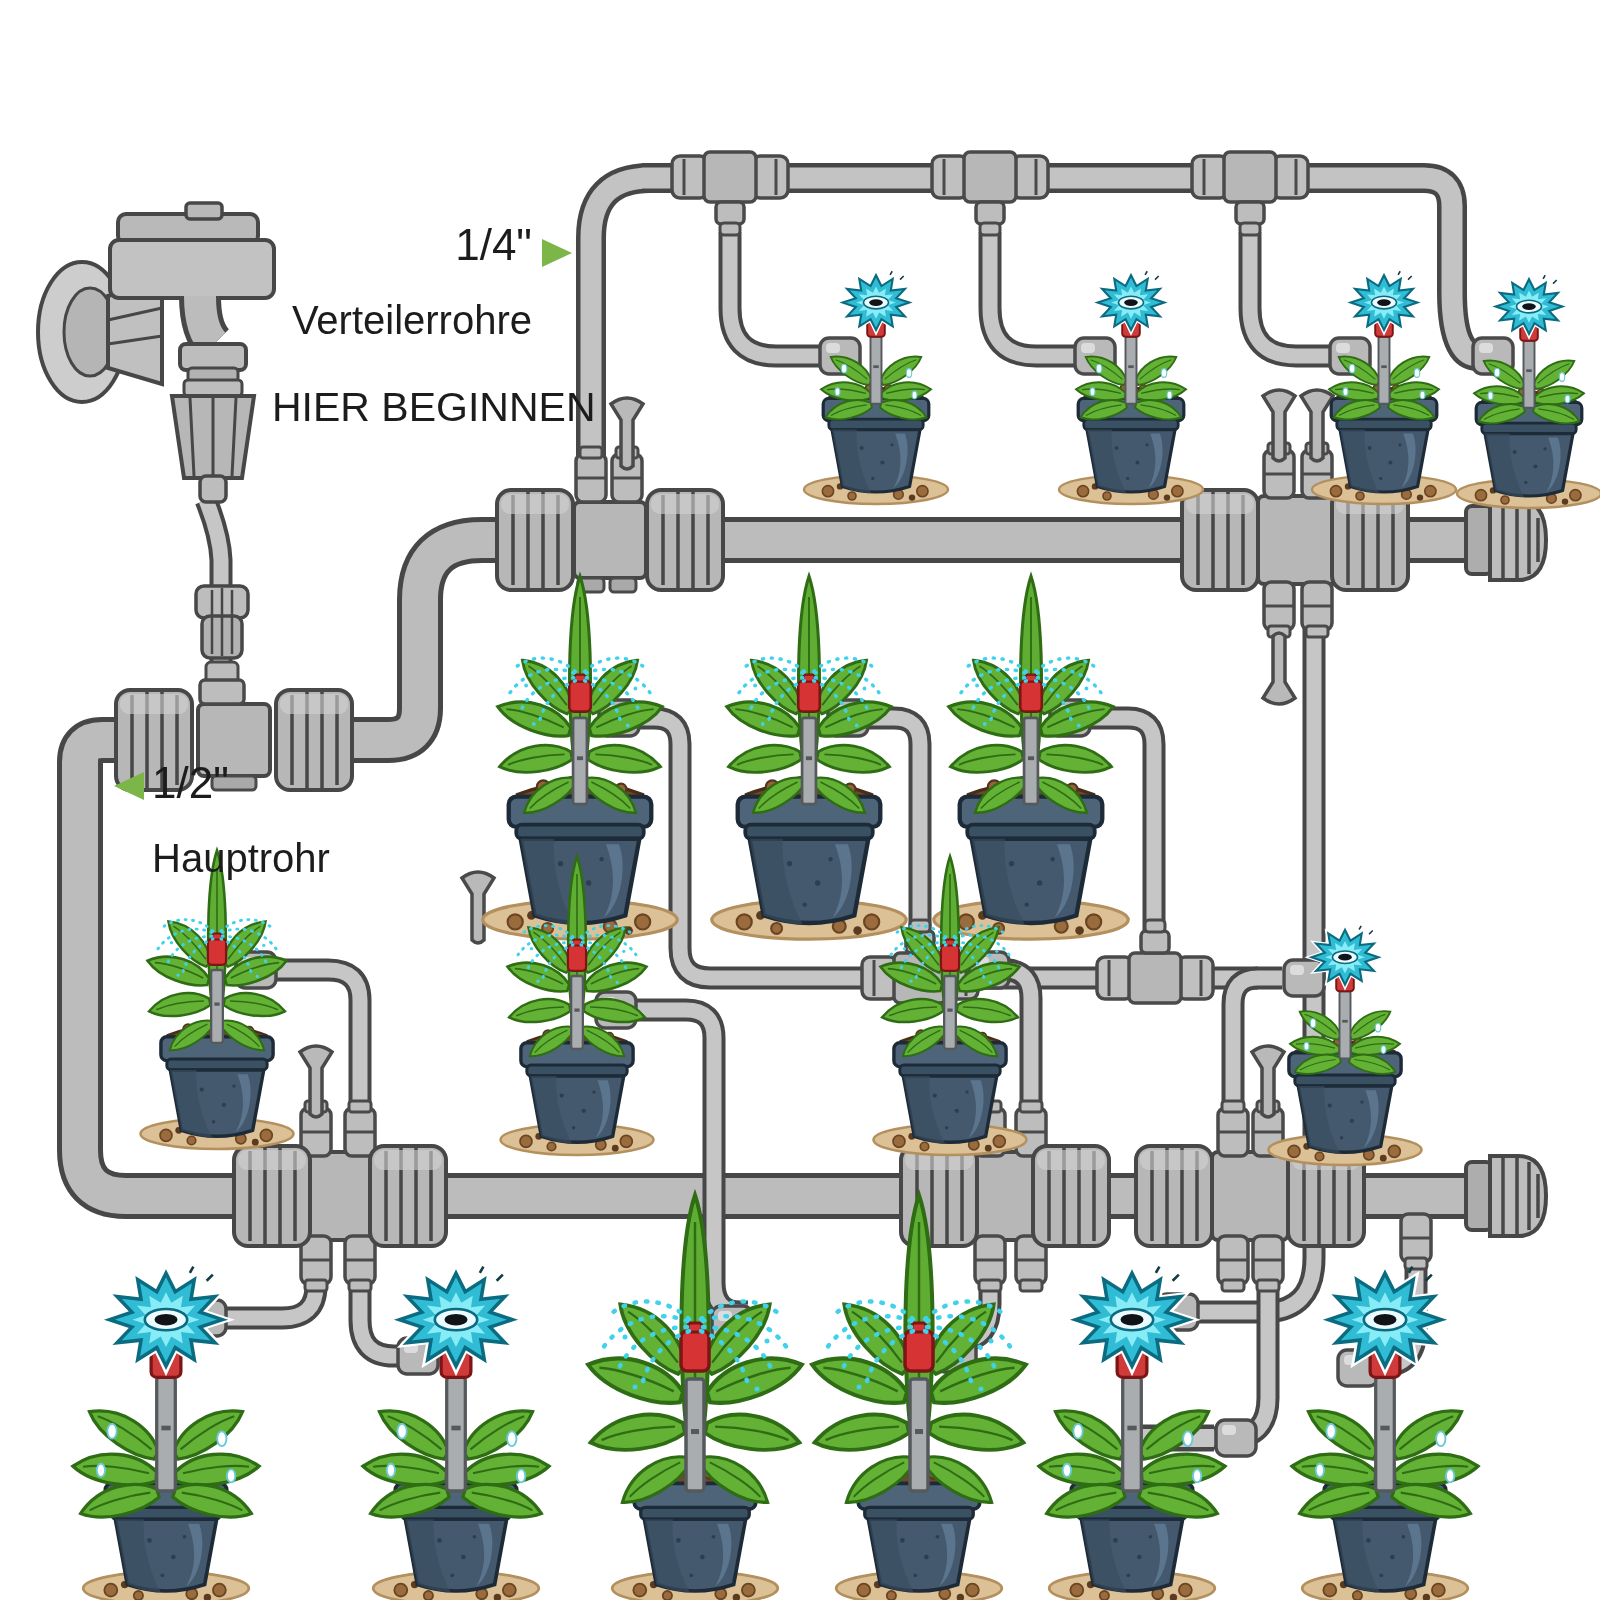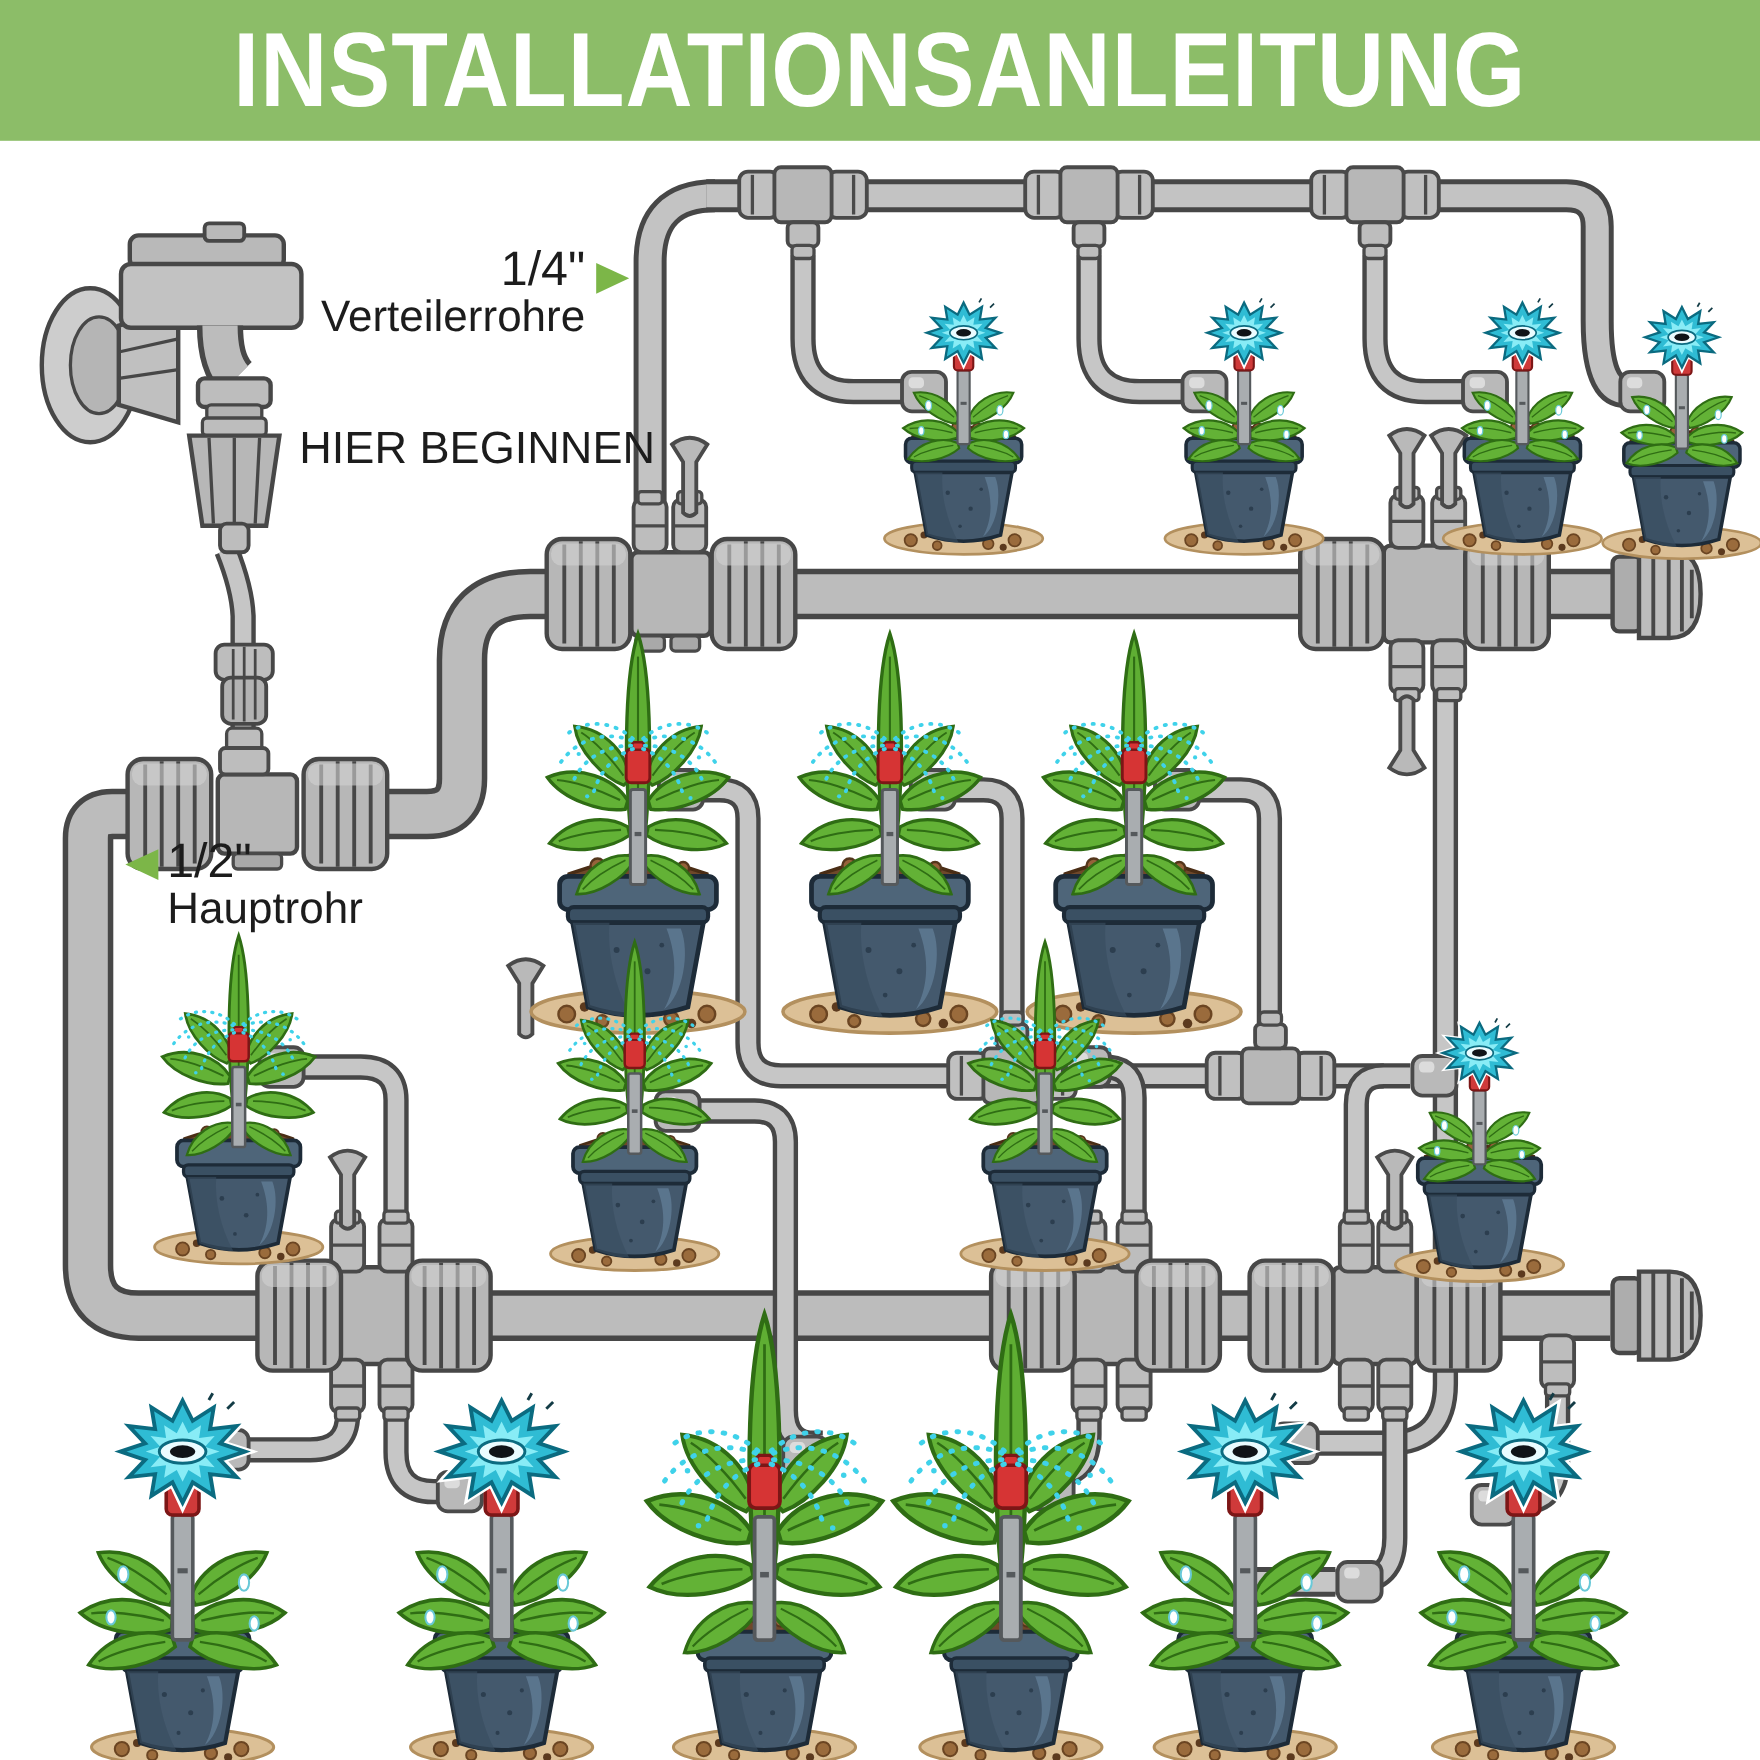--- a/index.html
+++ b/index.html
@@ -4,21 +4,21 @@
 <style>
   html,body{margin:0;padding:0;background:#ffffff;}
   .stage{position:relative;width:1600px;height:1600px;background:#ffffff;
          font-family:"Liberation Sans",sans-serif;overflow:hidden;}
   .banner{position:absolute;left:0;top:0;width:1600px;height:128px;background:#8cbd68;
           display:flex;align-items:center;justify-content:center;}
   .banner-text{color:#ffffff;font-weight:bold;font-size:96px;letter-spacing:1px;
                transform:scaleX(.88);white-space:nowrap;}
   .lbl{position:absolute;color:#1c1c1c;line-height:1.04;text-align:center;}
   .lbl .l1{font-size:44px;}
-  .lbl .l2{font-size:40px;}
+  .lbl .l2{font-size:40px;margin-top:32px;}
   .lbl-quarter{left:210px;top:222px;width:322px;text-align:right;}
   .lbl-start{left:272px;top:386px;font-size:41px;}
   .lbl-half{left:152px;top:760px;text-align:left;}
   .arrow-right{position:absolute;left:542px;top:239px;width:0;height:0;
                border-top:14px solid transparent;border-bottom:14px solid transparent;
                border-left:30px solid #7cb648;}
   .arrow-left{position:absolute;left:114px;top:772px;width:0;height:0;
               border-top:14px solid transparent;border-bottom:14px solid transparent;
               border-right:30px solid #7cb648;}
   svg{position:absolute;left:0;top:0;}
@@ -411,23 +411,20 @@
         <use href="#plantB" transform="translate(695,1487.04) scale(1)"></use>
         <use href="#pot" transform="translate(919,1476) scale(0.92)"></use>
         <use href="#plantB" transform="translate(919,1487.04) scale(1)"></use>
         <use href="#pot" transform="translate(1132,1476) scale(0.92)"></use>
         <use href="#plantA" transform="translate(1132,1487.04) scale(0.93)"></use>
         <use href="#pot" transform="translate(1385,1476) scale(0.92)"></use>
         <use href="#plantA" transform="translate(1385,1487.04) scale(0.93)"></use>
       </g>
 </svg>
 
-<div class="banner">
-  <div class="banner-text">INSTALLATIONSANLEITUNG</div>
-</div>
 
 <div class="lbl lbl-quarter">
   <div class="l1">1/4"</div>
   <div class="l2">Verteilerrohre</div>
 </div>
 <div class="arrow-right"></div>
 
 <div class="lbl lbl-start">HIER BEGINNEN</div>
 
 <div class="lbl lbl-half">

